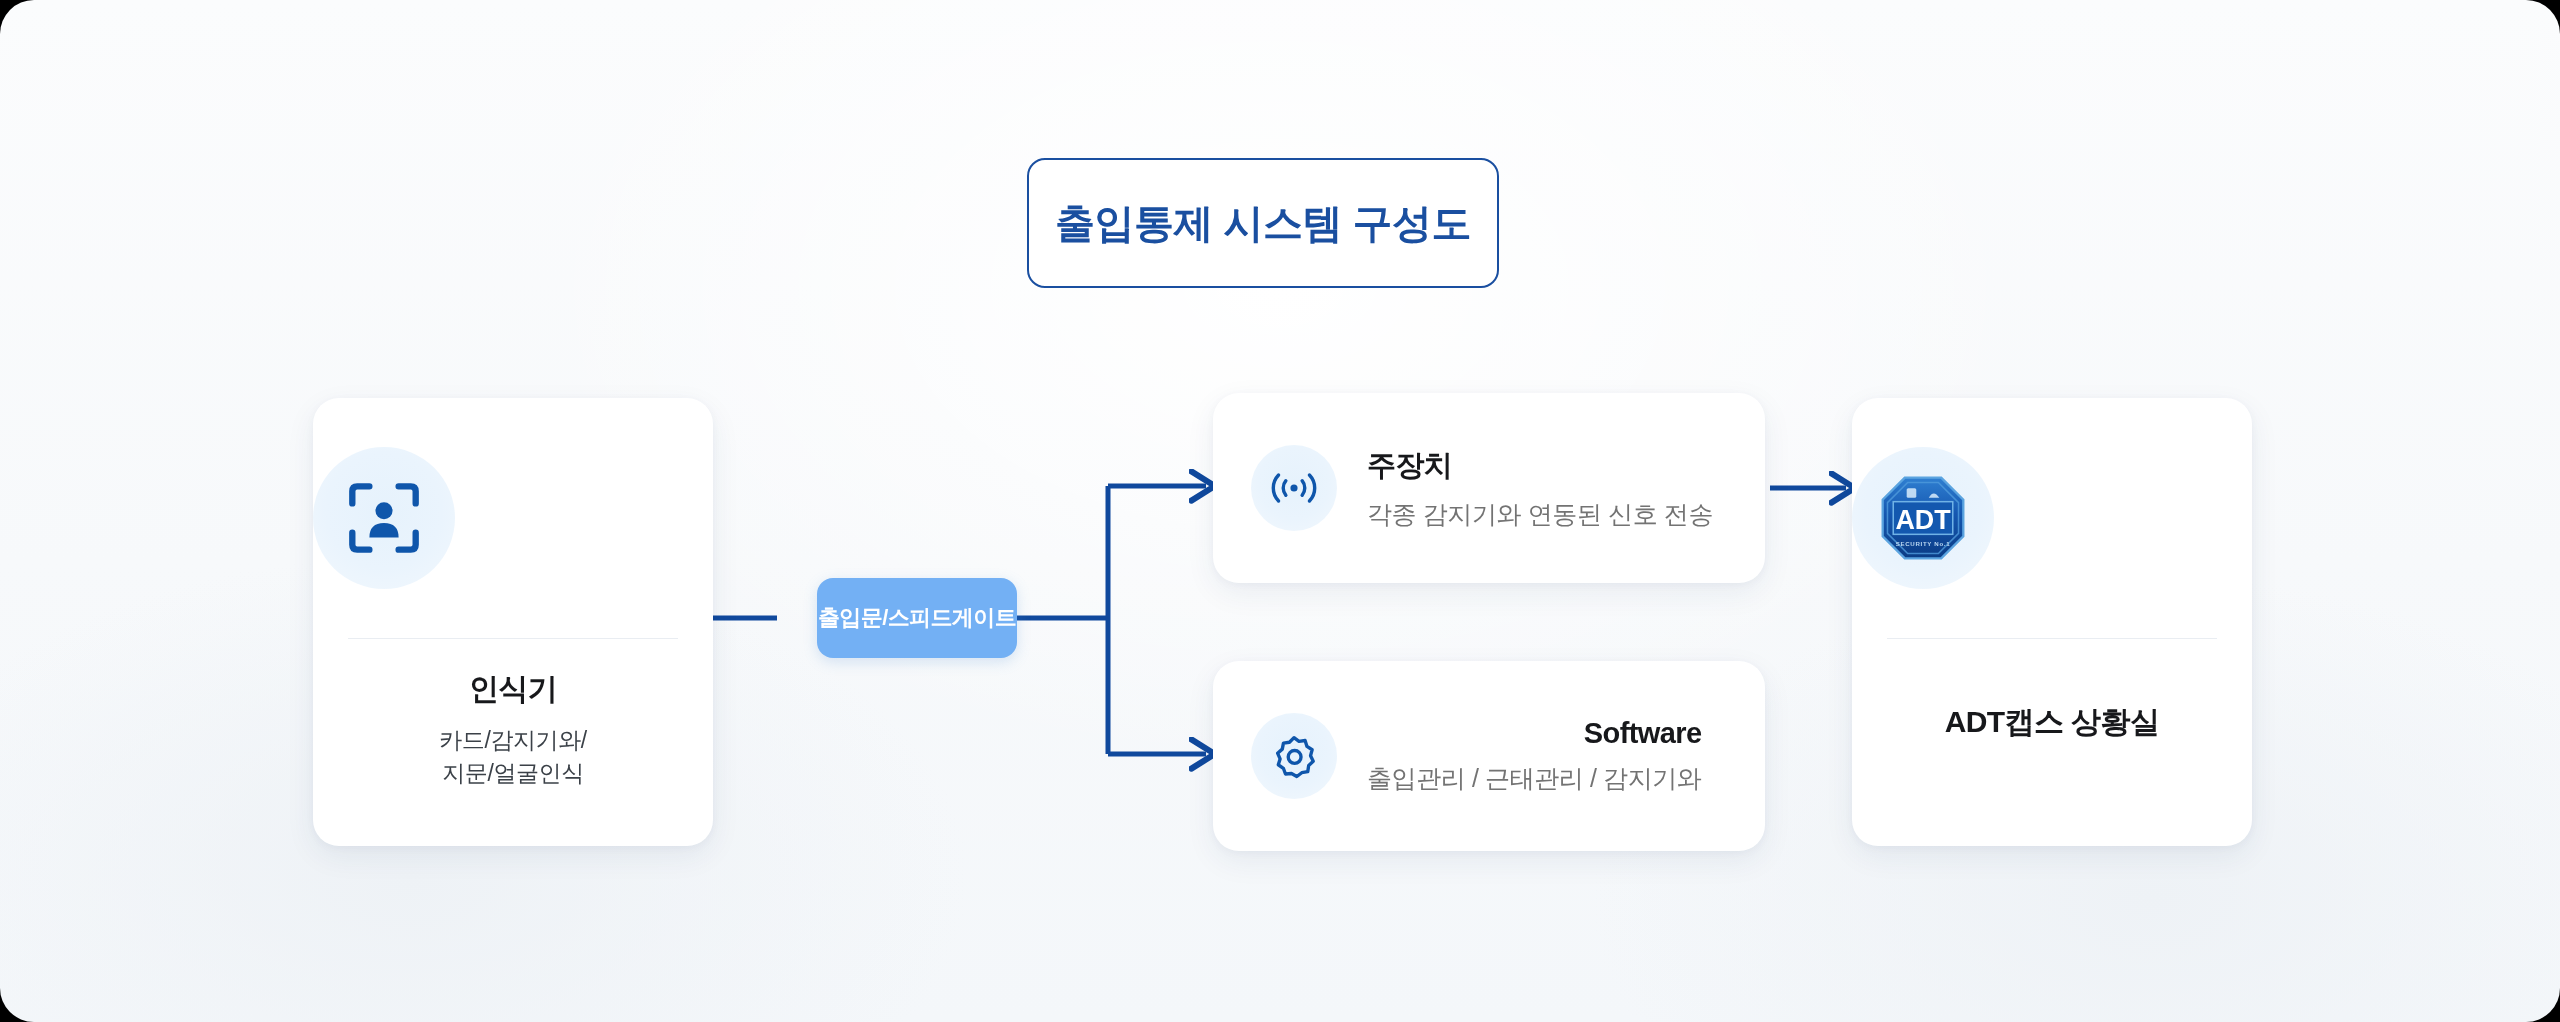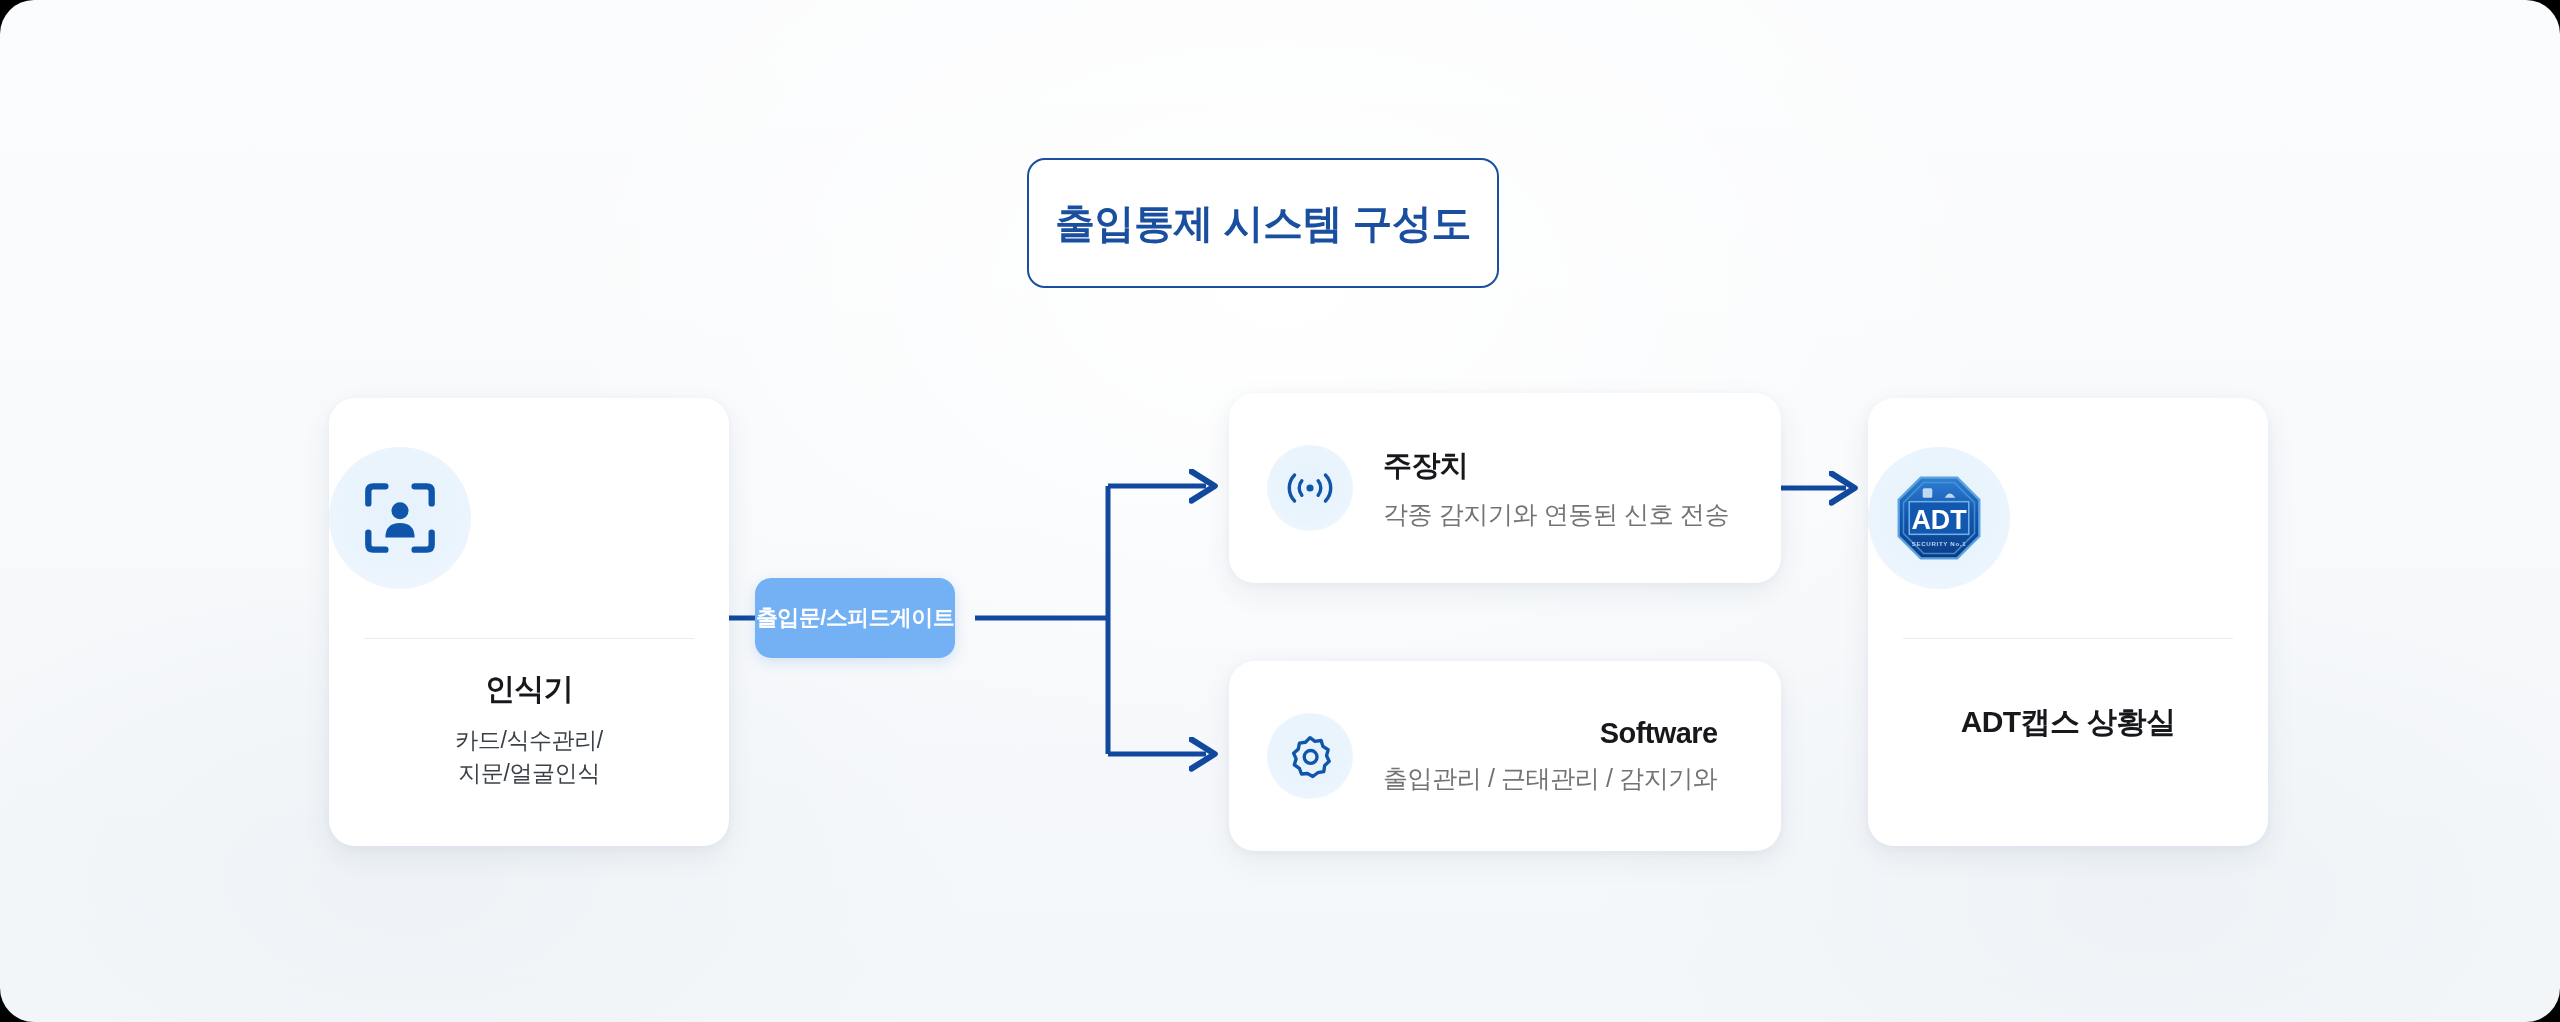--- a/index.html
+++ b/index.html
@@ -50,21 +50,20 @@
     white-space: nowrap;
   }
 
   
   .card {
     position: absolute;
     background: #ffffff;
     border-radius: 26px;
     box-shadow: 0 10px 30px rgba(33, 58, 94, 0.07), 0 2px 8px rgba(33,58,94,0.04);
     box-sizing: border-box;
-    margin-left: 16px;
   }
 
   
   .card-tall {
     width: 400px;
     height: 448px;
     display: flex;
     flex-direction: column;
     align-items: center;
   }
@@ -143,21 +142,21 @@
     align-items: center;
     justify-content: center;
     background: radial-gradient(circle at 50% 45%, #e6f2fc 0%, #eaf4fd 55%, #f2f8fd 100%);
   }
   .icon-circle-lg { width: 142px; height: 142px; }
   .icon-circle-sm { width: 86px; height: 86px; }
 
   
   #chip {
     position: absolute;
-    left: 755px;
+    left: 817px;
     top: 578px;
     width: 200px;
     height: 80px;
     border-radius: 16px;
     background: #73b0f4;
     display: flex;
     align-items: center;
     justify-content: center;
     box-shadow: 0 4px 14px rgba(86,146,213,0.22);
   }
@@ -222,21 +221,21 @@
           </g>
           <circle cx="32" cy="26" r="7" fill="#0f56ab"></circle>
           <path d="M20 48 Q20 36 32 36 Q44 36 44 48 Z" fill="#0f56ab"></path>
         </svg>
       </div>
     </div>
     <div class="divider"></div>
     <div class="text-area">
       <div class="card-title">인식기</div>
       <div class="card-desc">
-        <div>카드/식수관리/</div>
+        <div>카드/감지기와/</div>
         <div>지문/얼굴인식</div>
       </div>
     </div>
   </div>
 
   <div id="chip">
     <span id="chip-label">출입문/스피드게이트</span>
   </div>
 
   <div class="card card-wide" style="left:1213px; top:393px;">

